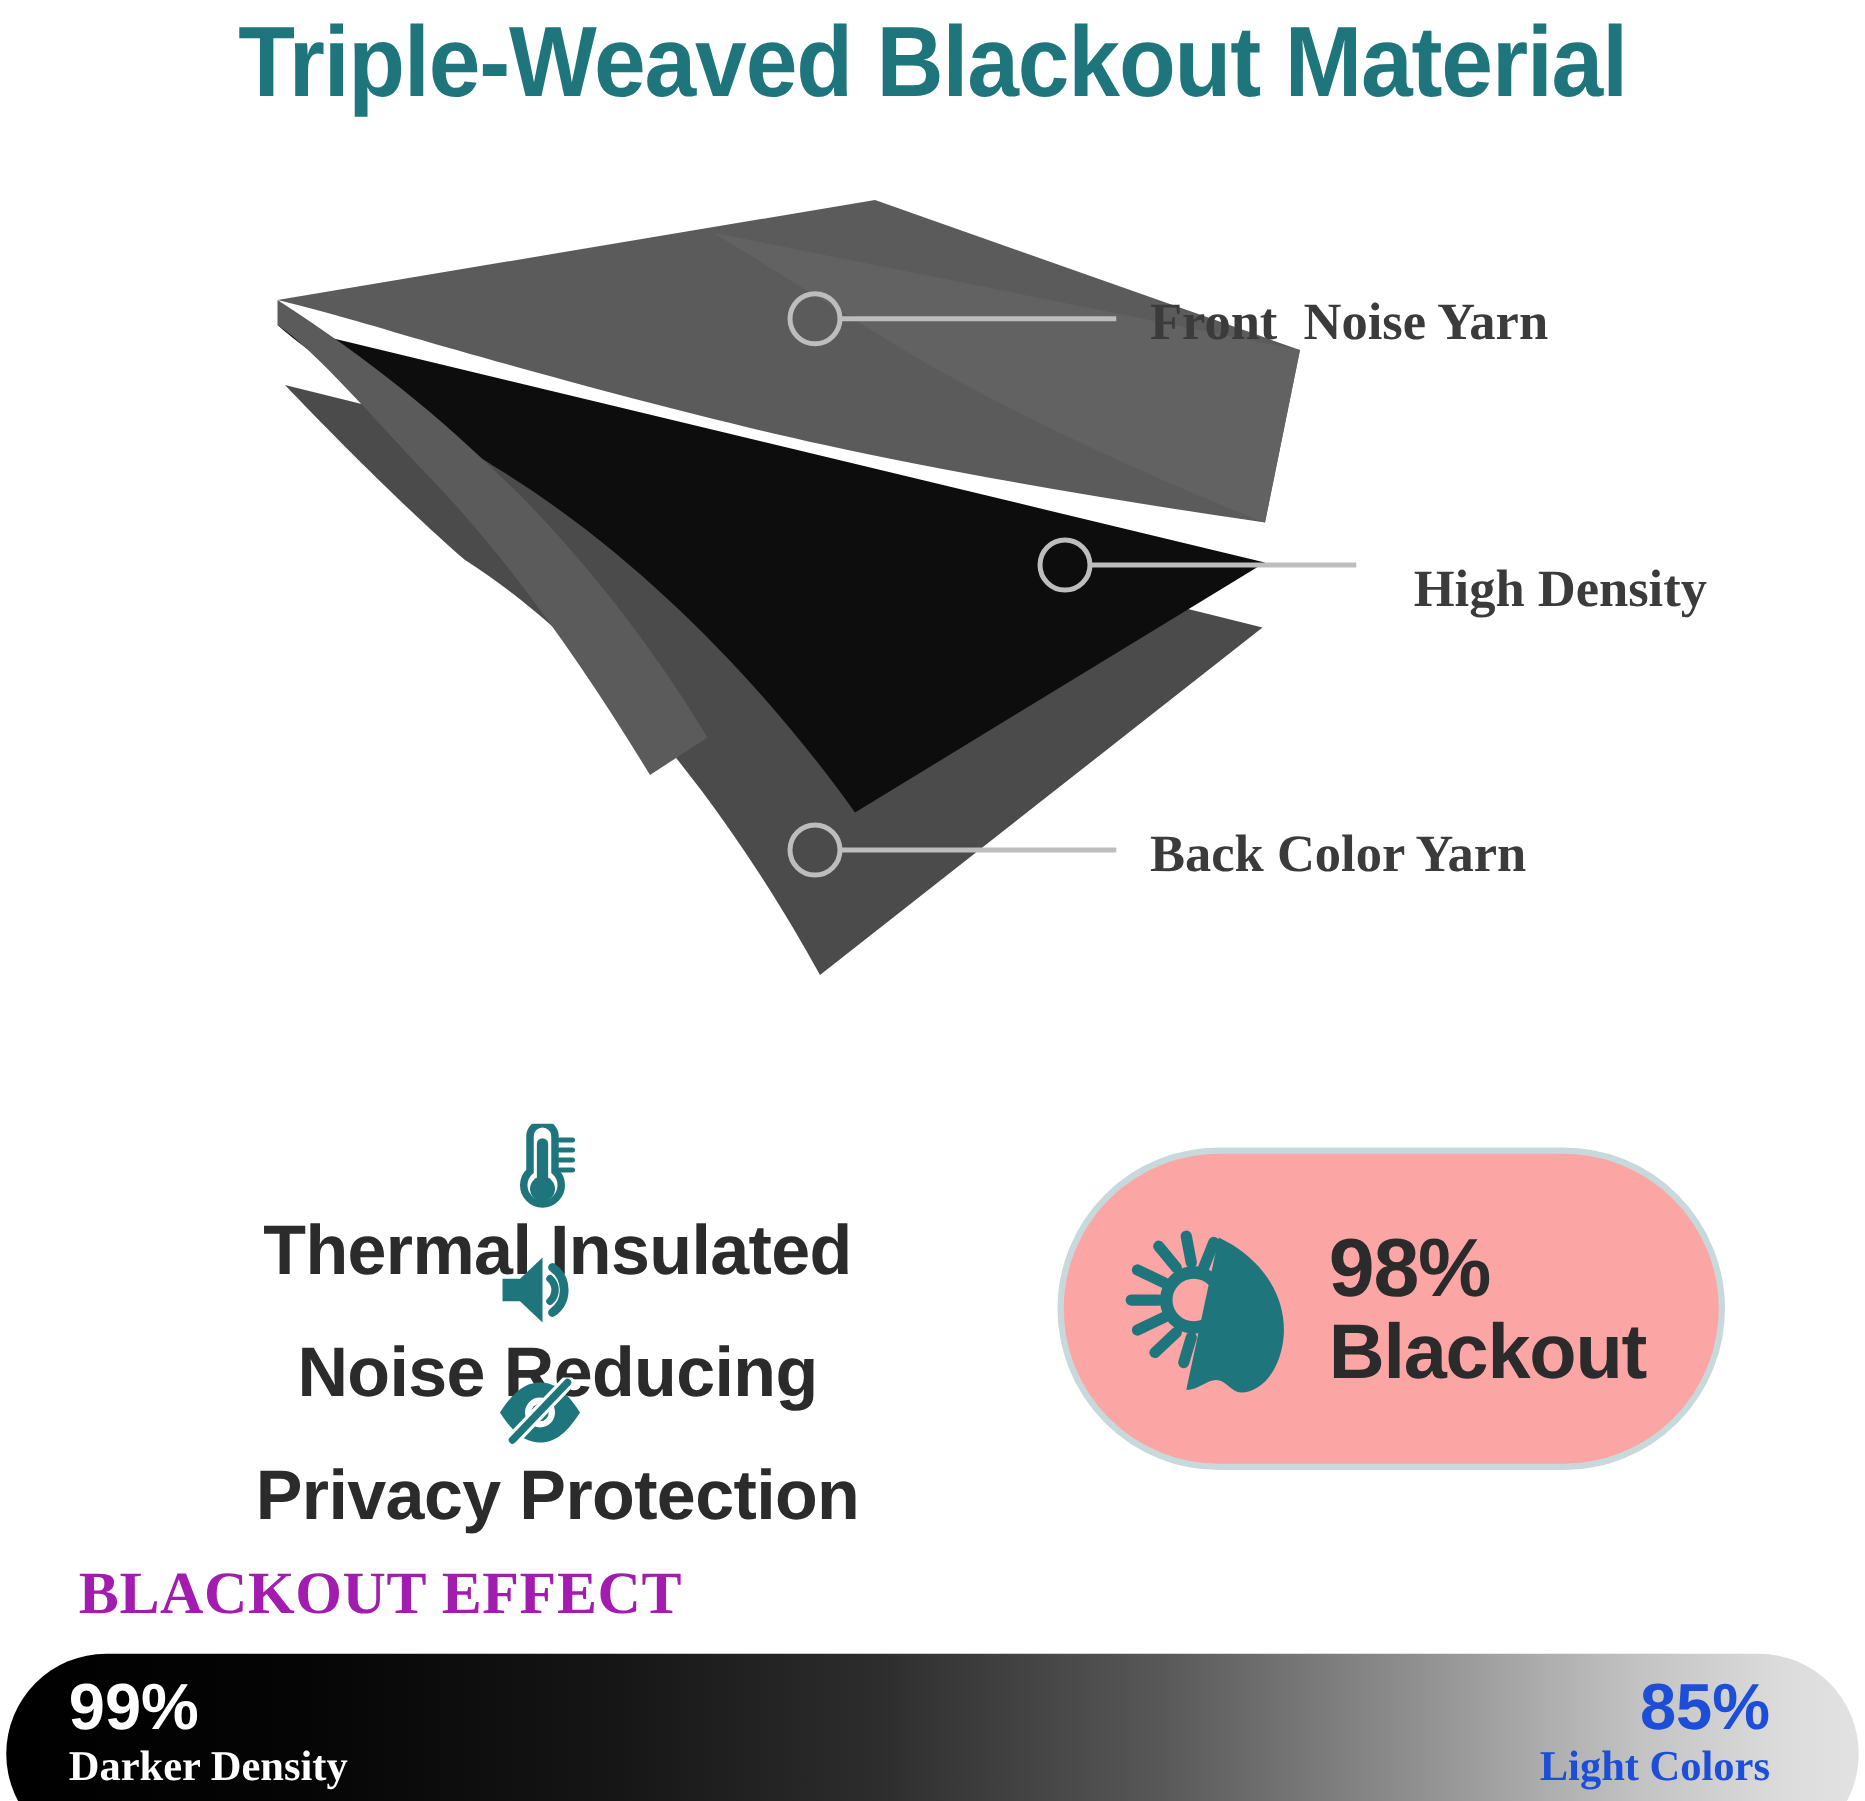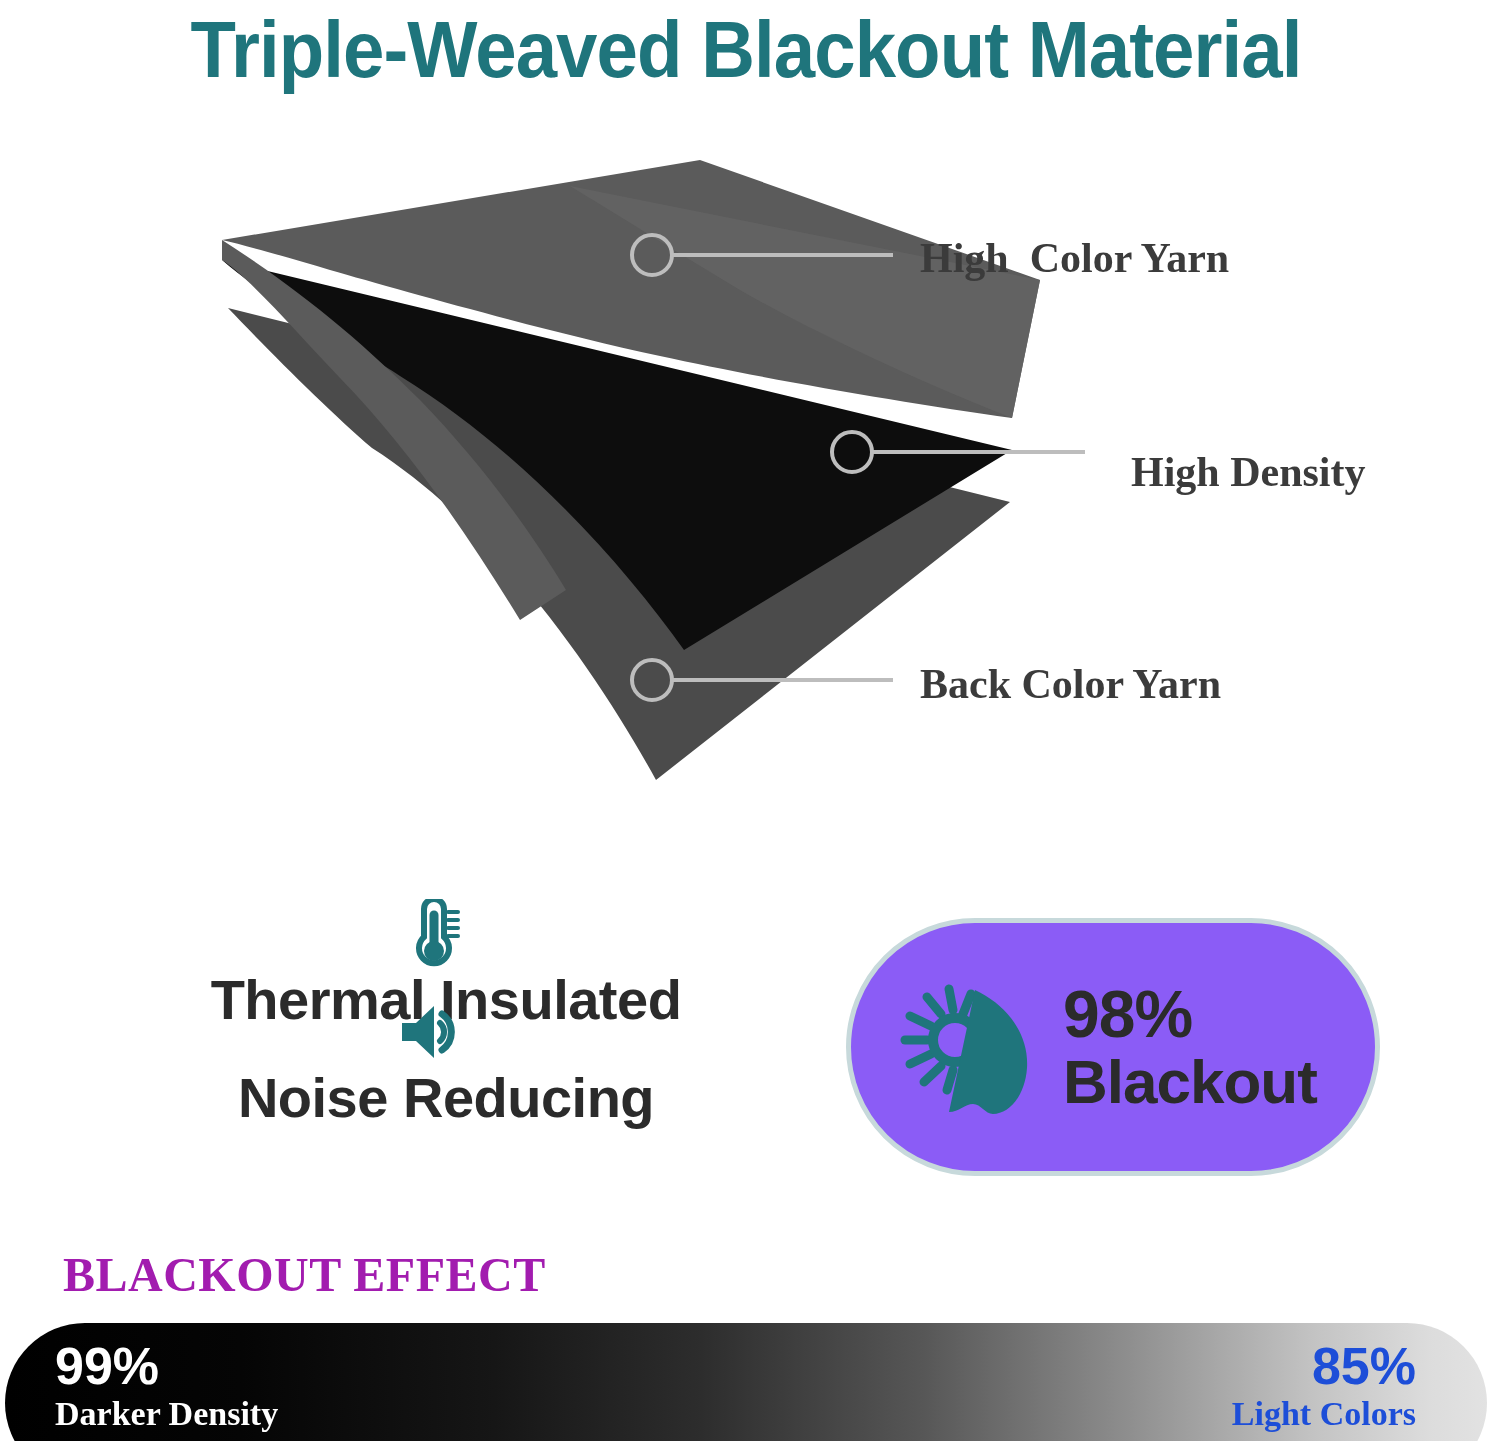--- a/index.html
+++ b/index.html
@@ -93,21 +93,21 @@
     position: absolute;
     left: 846px;
     top: 918px;
     width: 534px;
     height: 258px;
     border: 5px solid #c7d9db;
     border-radius: 129px;
     box-sizing: border-box;
     display: flex;
     align-items: center;
-    background: #8b5cf6;
+    background: #fca5a5;
   }
   #badge-icon {
     margin-left: 46px;
     width: 140px;
     height: 150px;
     flex: 0 0 140px;
   }
   #badge-text {
     margin-left: 26px;
     font-family: "Liberation Sans Narrow", "Liberation Sans", sans-serif;
@@ -204,21 +204,21 @@
       <circle cx="652" cy="105" r="20"></circle>
       <line x1="673" y1="105" x2="893" y2="105"></line>
       <circle cx="852" cy="302" r="20"></circle>
       <line x1="873" y1="302" x2="1085" y2="302"></line>
       <circle cx="652" cy="530" r="20"></circle>
       <line x1="673" y1="530" x2="893" y2="530"></line>
     </g>
   </svg>
 </div>
 
-<div class="leader-text" id="lbl-front">High  Color Yarn</div>
+<div class="leader-text" id="lbl-front">Front  Noise Yarn</div>
 <div class="leader-text" id="lbl-high">
   <span>High Density</span><br>
 </div>
 <div class="leader-text" id="lbl-back">Back Color Yarn</div>
 
 <div id="features">
 
   <div class="feature-row">
     <span class="feature-icon">
       <svg width="64" height="70" viewBox="0 0 64 70" xmlns="http://www.w3.org/2000/svg">
@@ -240,20 +240,32 @@
     <span class="feature-icon">
       <svg width="68" height="60" viewBox="0 0 68 60" xmlns="http://www.w3.org/2000/svg">
         <path d="M4 21 h14 L36 4 v52 L18 39 H4 Z" fill="#1f757c"></path>
         <path d="M44 12 a22 22 0 0 1 0 36" fill="none" stroke="#1f757c" stroke-width="7" stroke-linecap="round"></path>
         <path d="M42 21 a12 12 0 0 1 0 18" fill="none" stroke="#1f757c" stroke-width="6" stroke-linecap="round"></path>
       </svg>
     </span>
     <span class="feature-label">Noise Reducing</span>
   </div>
 
+  <div class="feature-row">
+    <span class="feature-icon">
+      <svg width="72" height="56" viewBox="0 0 72 56" xmlns="http://www.w3.org/2000/svg">
+        <path d="M4 28 C16 9 26 4 36 4 C46 4 56 9 68 28 C56 47 46 52 36 52 C26 52 16 47 4 28 Z" fill="#1f757c"></path>
+        <circle cx="36" cy="28" r="12" fill="#ffffff"></circle>
+        <circle cx="36" cy="28" r="7" fill="#1f757c"></circle>
+        <line x1="14" y1="50" x2="58" y2="4" stroke="#ffffff" stroke-width="11" stroke-linecap="round"></line>
+        <line x1="14" y1="50" x2="58" y2="4" stroke="#1f757c" stroke-width="6" stroke-linecap="round"></line>
+      </svg>
+    </span>
+    <span class="feature-label">Privacy Protection</span>
+  </div>
 
 </div>
 
 <div id="badge">
   <span id="badge-icon">
     <svg width="140" height="150" viewBox="0 0 140 150" xmlns="http://www.w3.org/2000/svg">
       <g stroke="#1f757c" stroke-width="9" stroke-linecap="round">
         <line x1="8" y1="68" x2="30" y2="68"></line>
         <line x1="13" y1="44" x2="34" y2="54"></line>
         <line x1="13" y1="92" x2="34" y2="82"></line>

